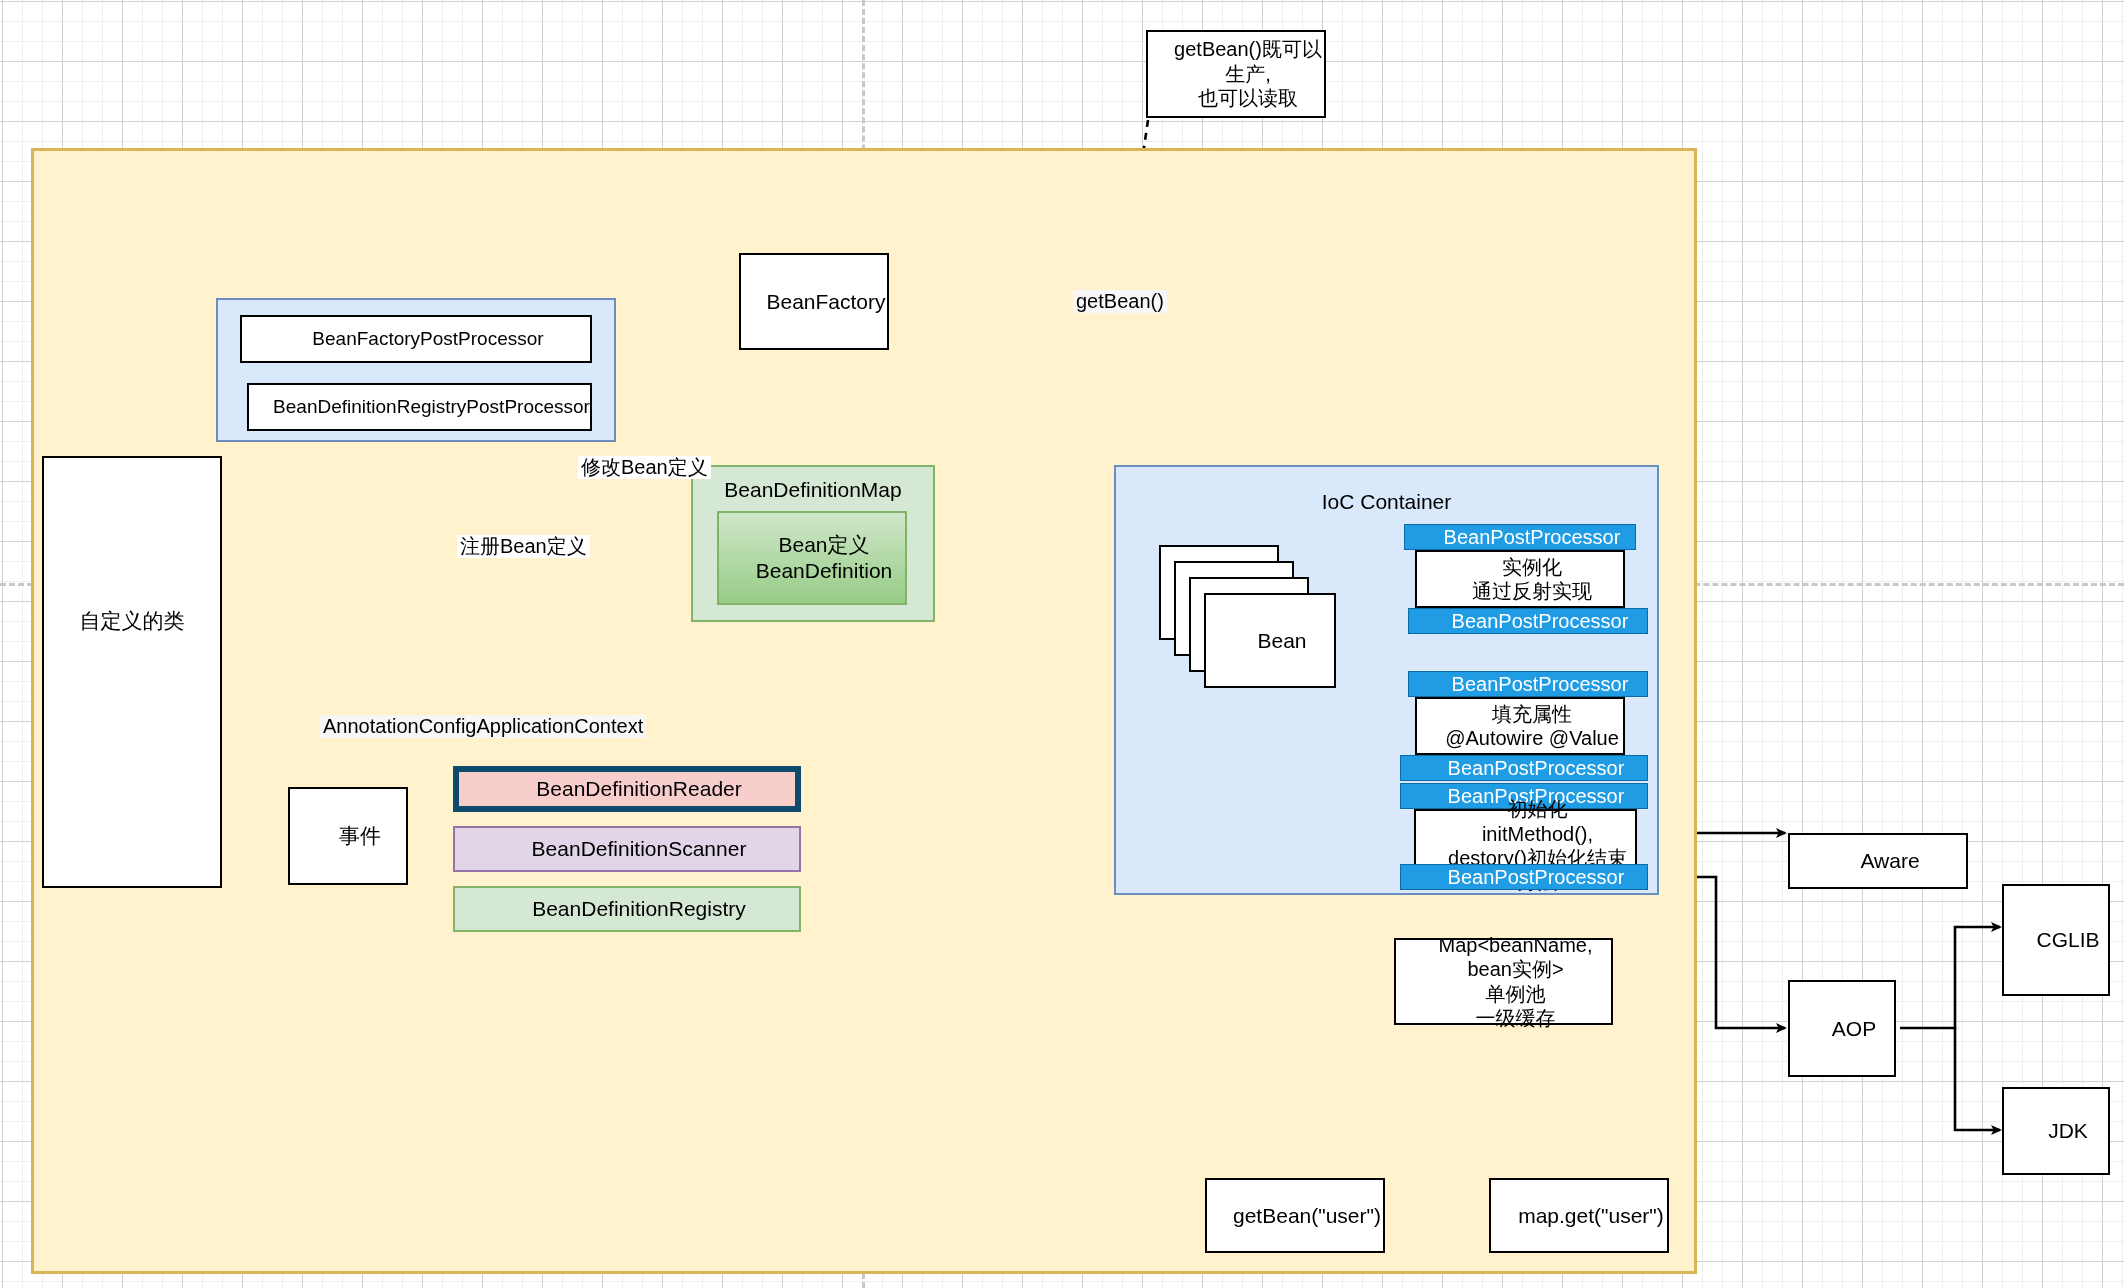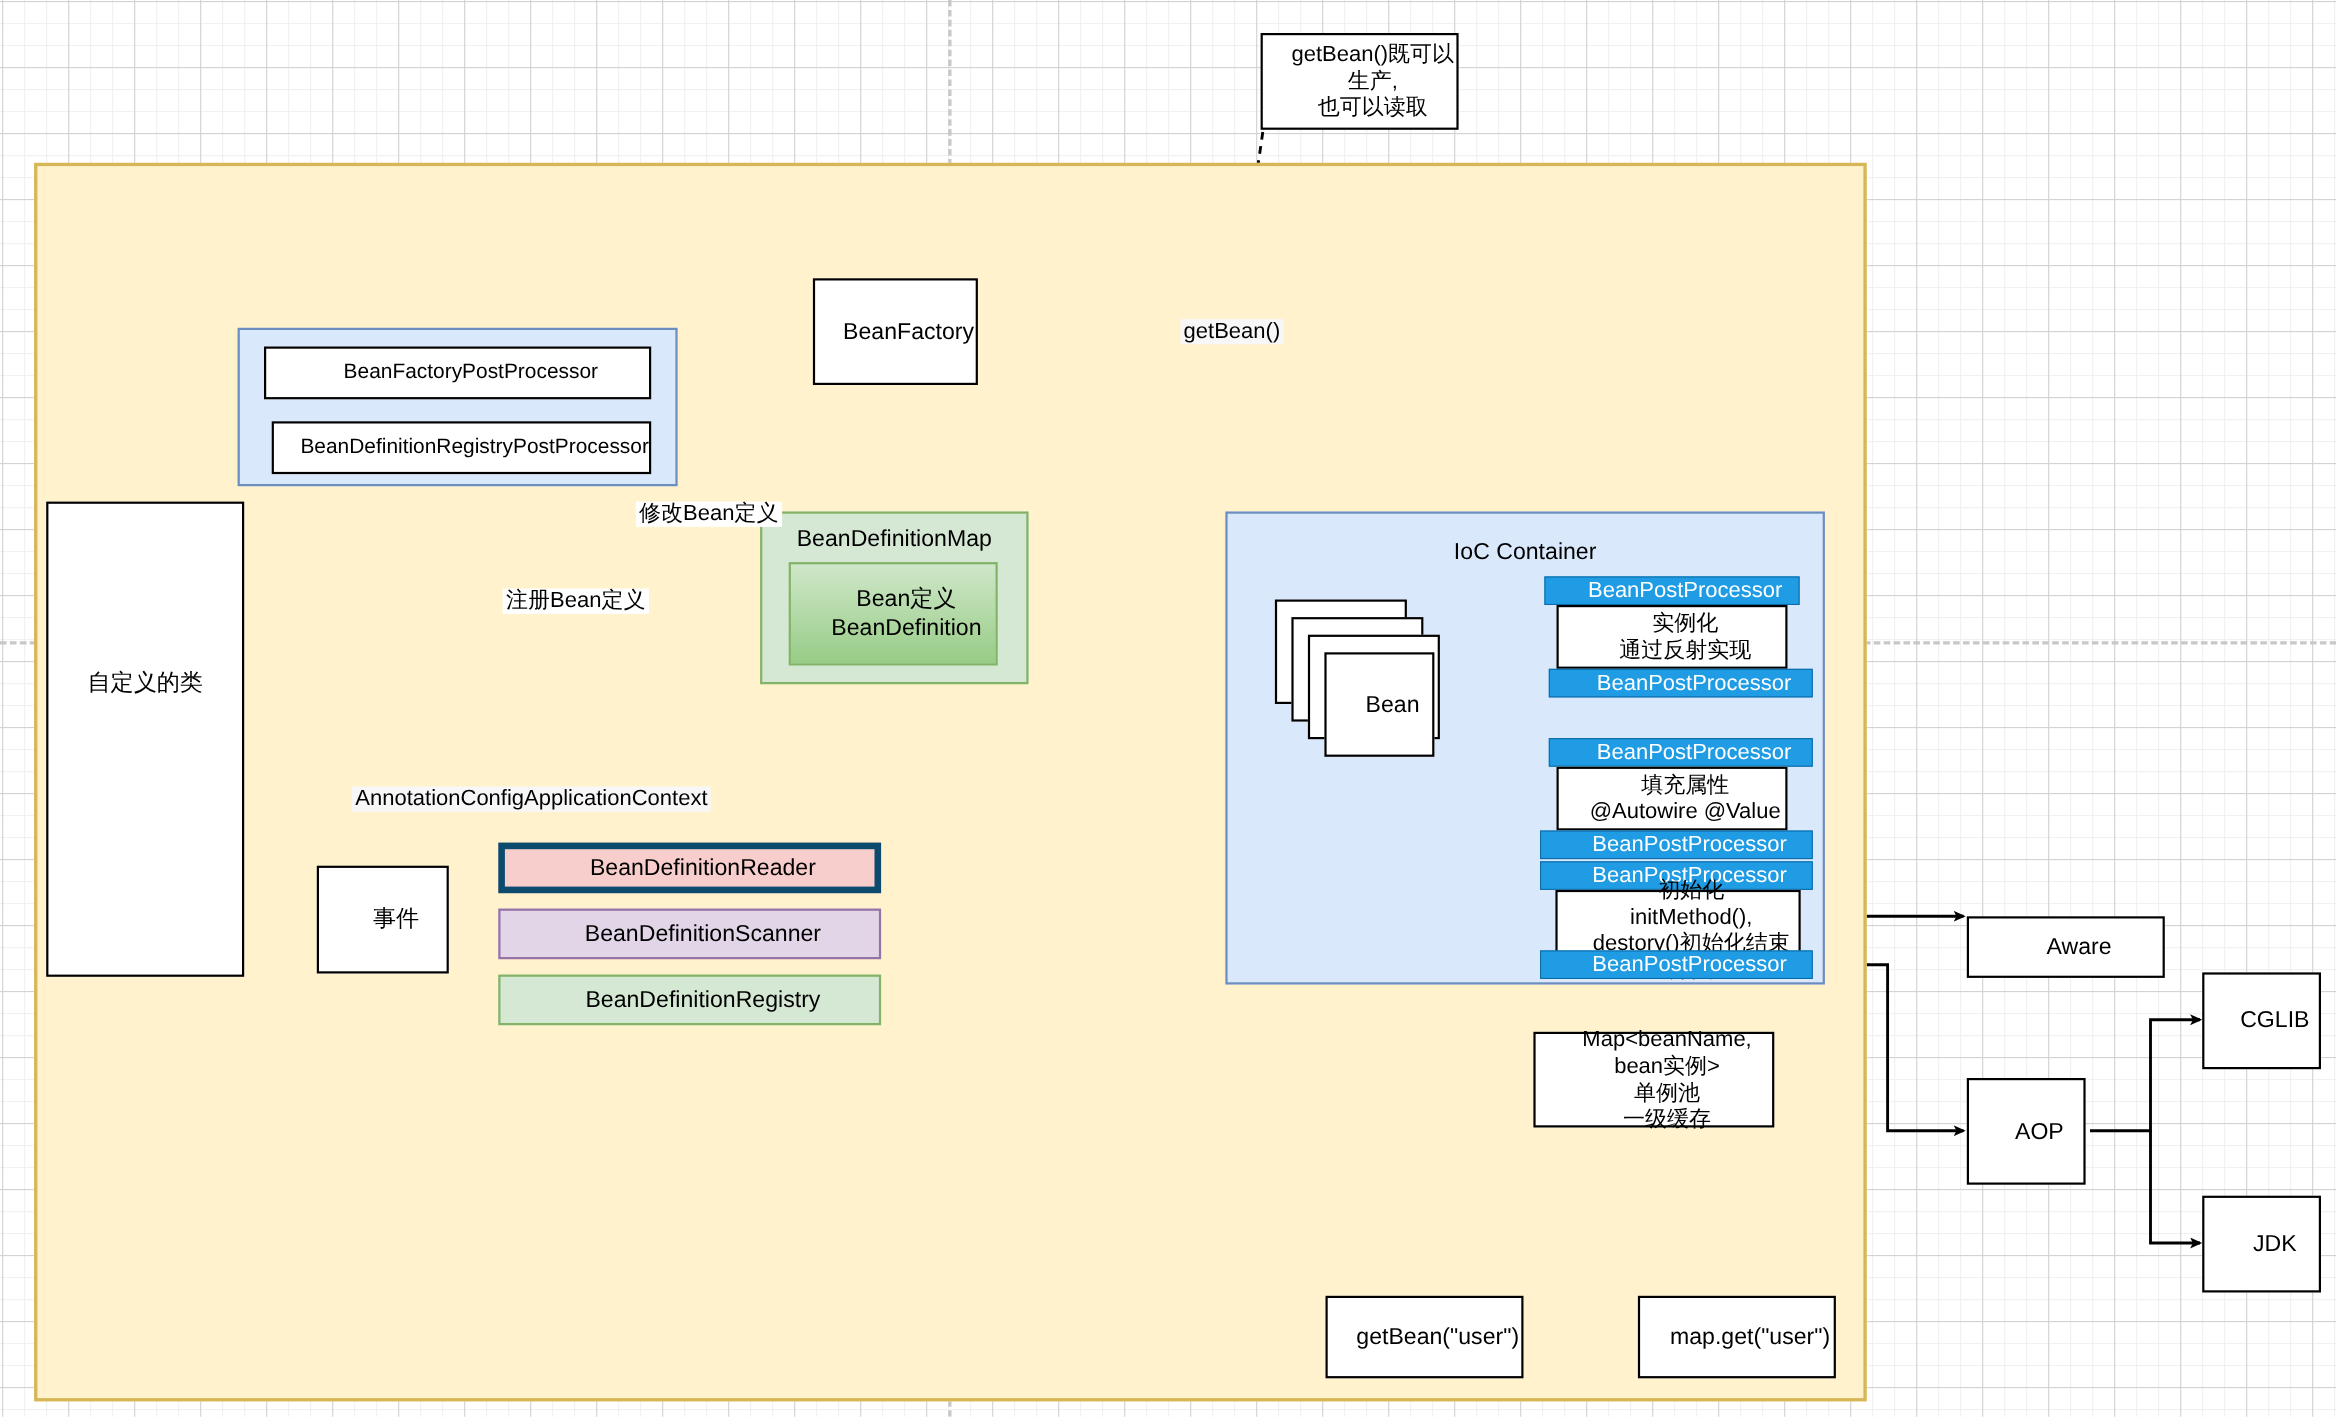--- a/index.html
+++ b/index.html
@@ -158,21 +158,21 @@
 <div class="node purple-box" style="left:453px;top:826px;width:348px;height:46px;">BeanDefinitionScanner</div>
 <div class="node greenflat-box" style="left:453px;top:886px;width:348px;height:46px;">BeanDefinitionRegistry</div>
 
 <div class="node container-blue" style="left:1114px;top:465px;width:545px;height:430px;display:block;">
   <div style="position:absolute;left:0;right:0;top:22px;text-align:center;font-size:21px;">IoC Container</div>
 </div>
 
 <div class="node plain" style="left:1159px;top:545px;width:120px;height:95px;"></div>
 <div class="node plain" style="left:1174px;top:561px;width:120px;height:95px;"></div>
 <div class="node plain" style="left:1189px;top:577px;width:120px;height:95px;"></div>
-<div class="node plain" style="left:1204px;top:593px;width:100px;height:95px;">Bean</div>
+<div class="node plain" style="left:1204px;top:593px;width:132px;height:95px;">Bean</div>
 
 <div class="node bpp" style="left:1404px;top:524px;width:232px;height:26px;">BeanPostProcessor</div>
 <div class="node plain" style="left:1415px;top:550px;width:210px;height:58px;font-size:20px;">实例化
 通过反射实现</div>
 <div class="node bpp" style="left:1408px;top:608px;width:240px;height:26px;">BeanPostProcessor</div>
 
 <div class="node bpp" style="left:1408px;top:671px;width:240px;height:26px;">BeanPostProcessor</div>
 <div class="node plain" style="left:1415px;top:697px;width:210px;height:58px;font-size:20px;">填充属性
 @Autowire @Value</div>
 <div class="node bpp" style="left:1400px;top:755px;width:248px;height:26px;">BeanPostProcessor</div>
@@ -182,21 +182,21 @@
 initMethod(),
 destory()初始化结束方法</div>
 <div class="node bpp" style="left:1400px;top:864px;width:248px;height:26px;">BeanPostProcessor</div>
 
 <div class="node plain" style="left:1394px;top:938px;width:219px;height:87px;font-size:20px;">Map&lt;beanName, bean实例&gt;
 单例池
 一级缓存</div>
 
 <div class="node plain" style="left:1788px;top:833px;width:180px;height:56px;">Aware</div>
 <div class="node plain" style="left:1788px;top:980px;width:108px;height:97px;">AOP</div>
-<div class="node plain" style="left:2002px;top:884px;width:108px;height:88px;text-align:right;">CGLIB</div>
+<div class="node plain" style="left:2002px;top:884px;width:108px;height:112px;text-align:right;">CGLIB</div>
 <div class="node plain" style="left:2002px;top:1087px;width:108px;height:88px;">JDK</div>
 
 <div class="node plain" style="left:1205px;top:1178px;width:180px;height:75px;">getBean("user")</div>
 <div class="node plain" style="left:1489px;top:1178px;width:180px;height:75px;">map.get("user")</div>
 
 <div class="edge-label" style="left:1073px;top:290px;">getBean()</div>
 <div class="edge-label cjk" style="left:578px;top:456px;">修改Bean定义</div>
 <div class="edge-label cjk" style="left:457px;top:535px;">注册Bean定义</div>
 <div class="edge-label" style="left:320px;top:715px;">AnnotationConfigApplicationContext</div>
 

